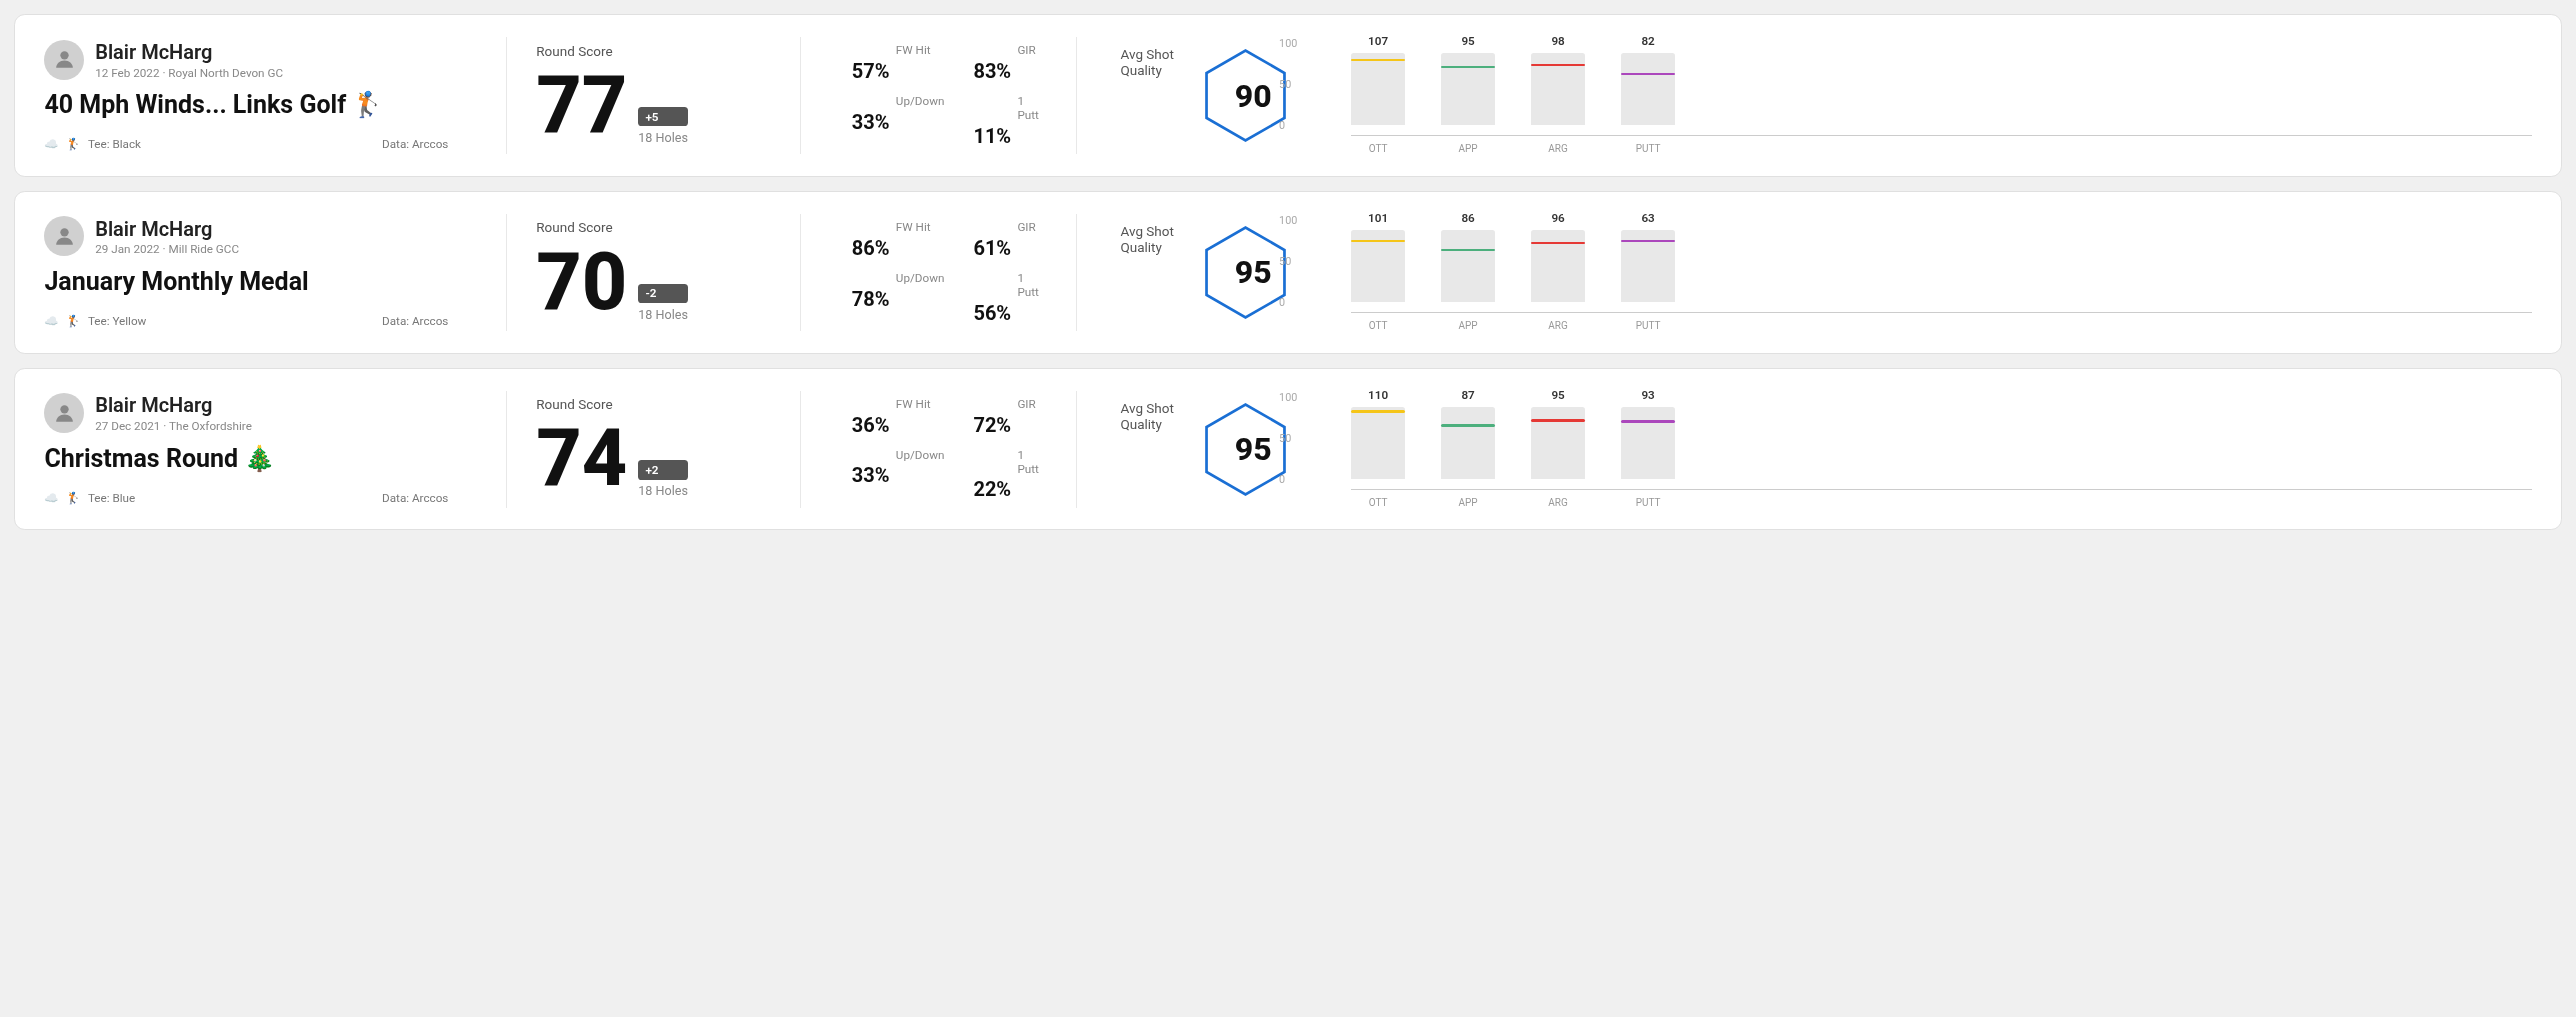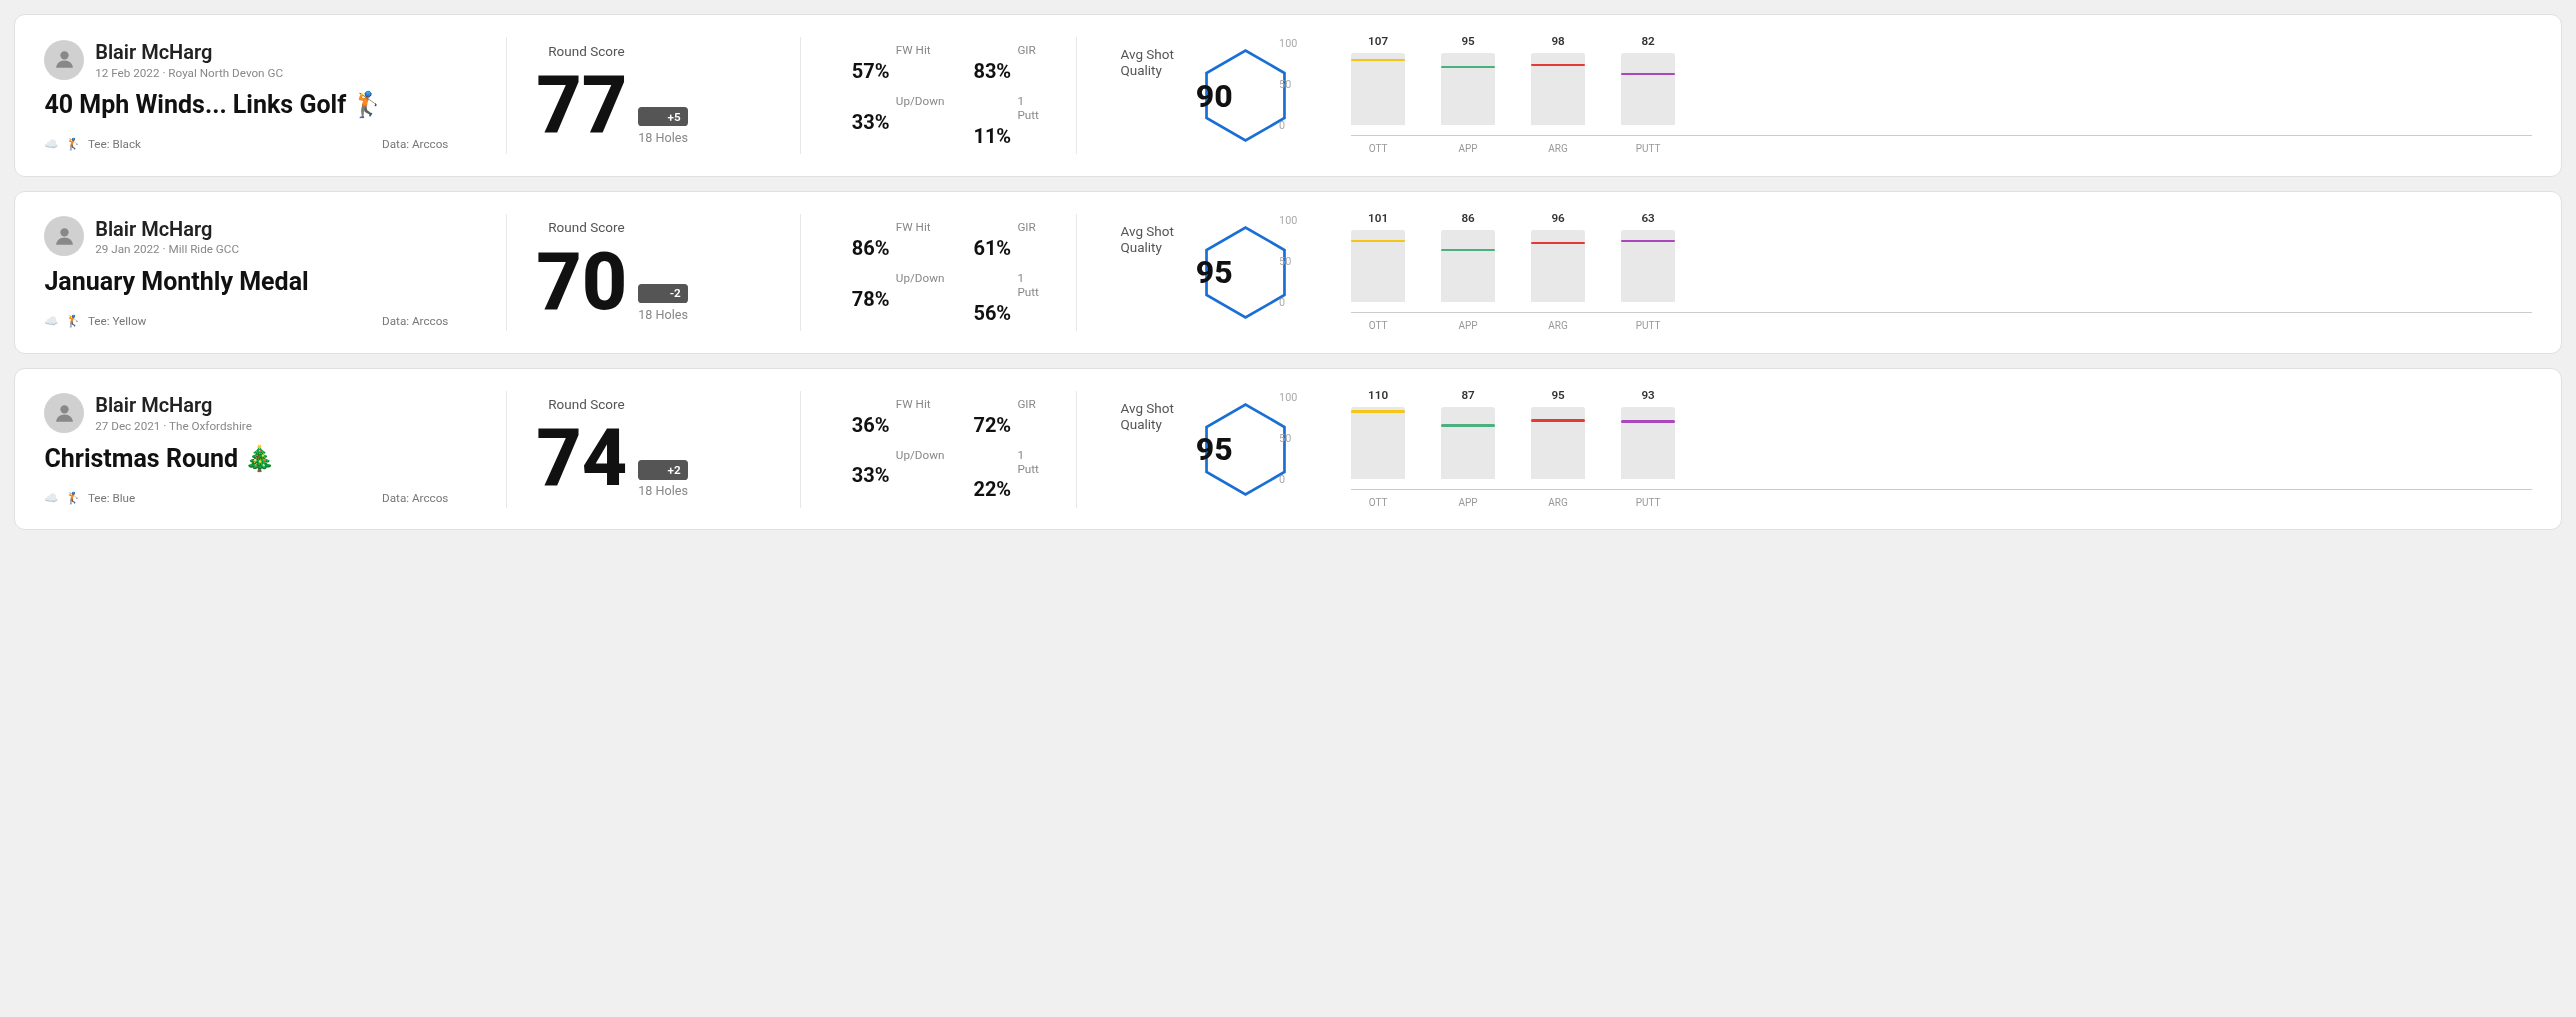--- a/index.html
+++ b/index.html
@@ -81,28 +81,26 @@
       margin: 0 29px;
     }
     .score-section {
       width: 235px;
       flex-shrink: 0;
     }
     .score-label {
       font-size: 13.5px;
       color: #555;
       margin-bottom: 7.2px;
-      margin-left: 12px;
     }
     .score-row {
       display: flex;
       align-items: flex-end;
       gap: 10.8px;
       margin-bottom: 3.6px;
-      text-align: right;
     }
     .score-number {
       font-size: 79px;
       font-weight: 800;
       color: #111;
       line-height: 1;
     }
     .score-badge {
       display: flex;
       flex-direction: column;
@@ -156,21 +154,21 @@
       color: #555;
       margin-bottom: 10.8px;
       align-self: flex-start;
     }
     .hexagon-container {
       position: relative;
       width: 99px;
       height: 99px;
       display: flex;
       align-items: center;
-      justify-content: flex-start;
+      justify-content: flex-end;
     }
     .hexagon-container svg {
       position: absolute;
       top: 0;
       left: 0;
     }
     .hex-score {
       font-size: 32px;
       font-weight: 800;
       color: #111;

